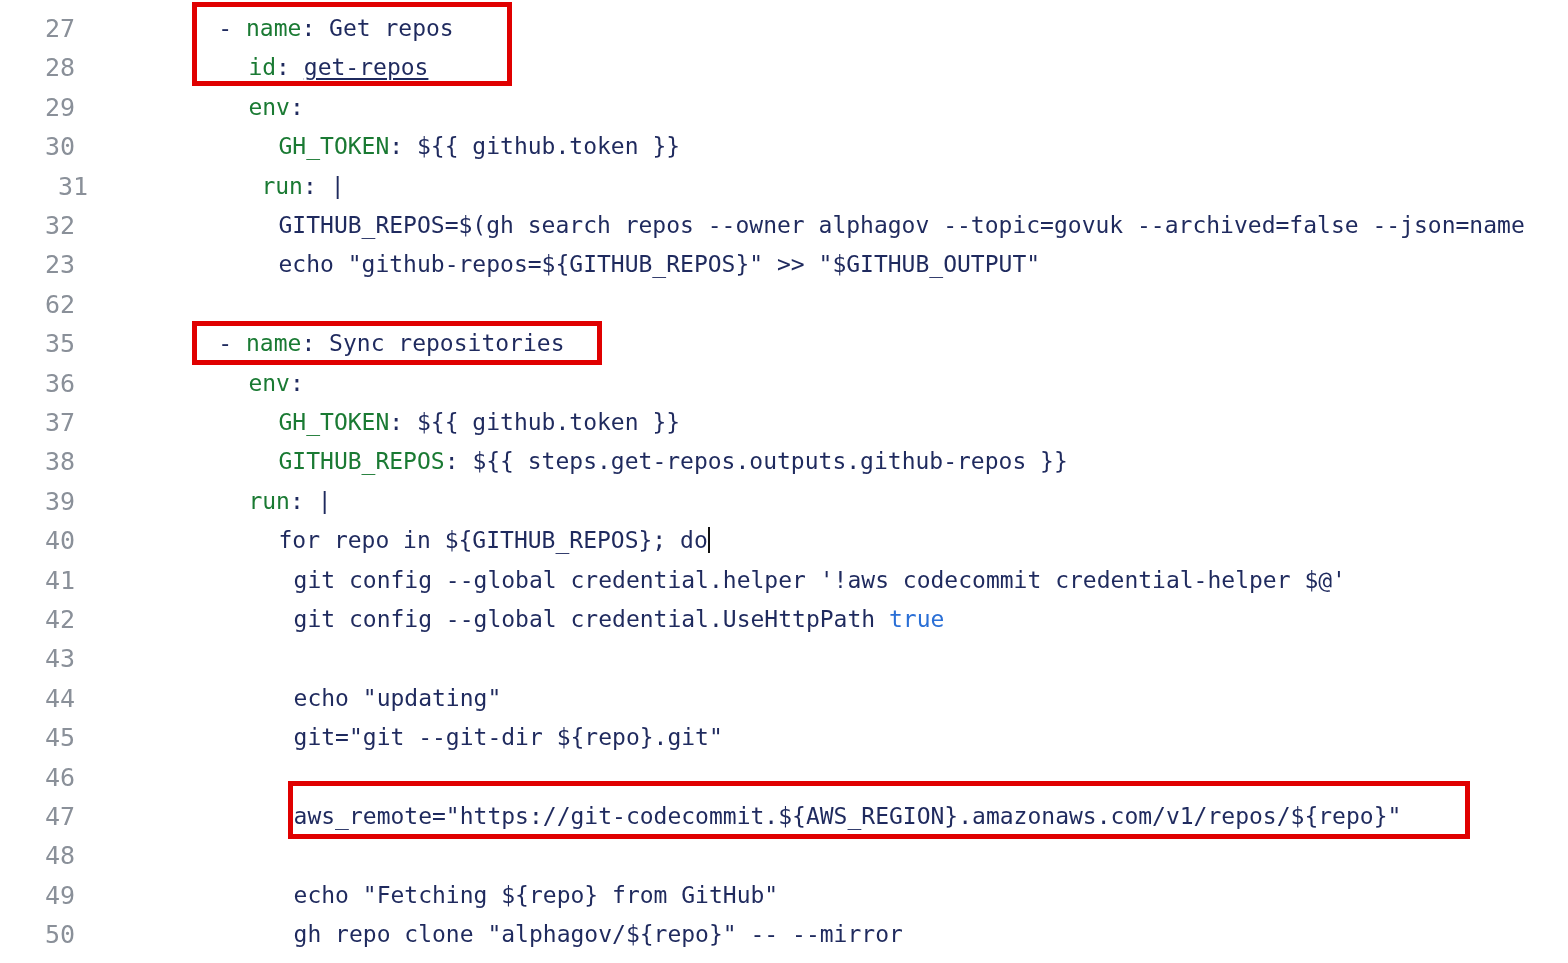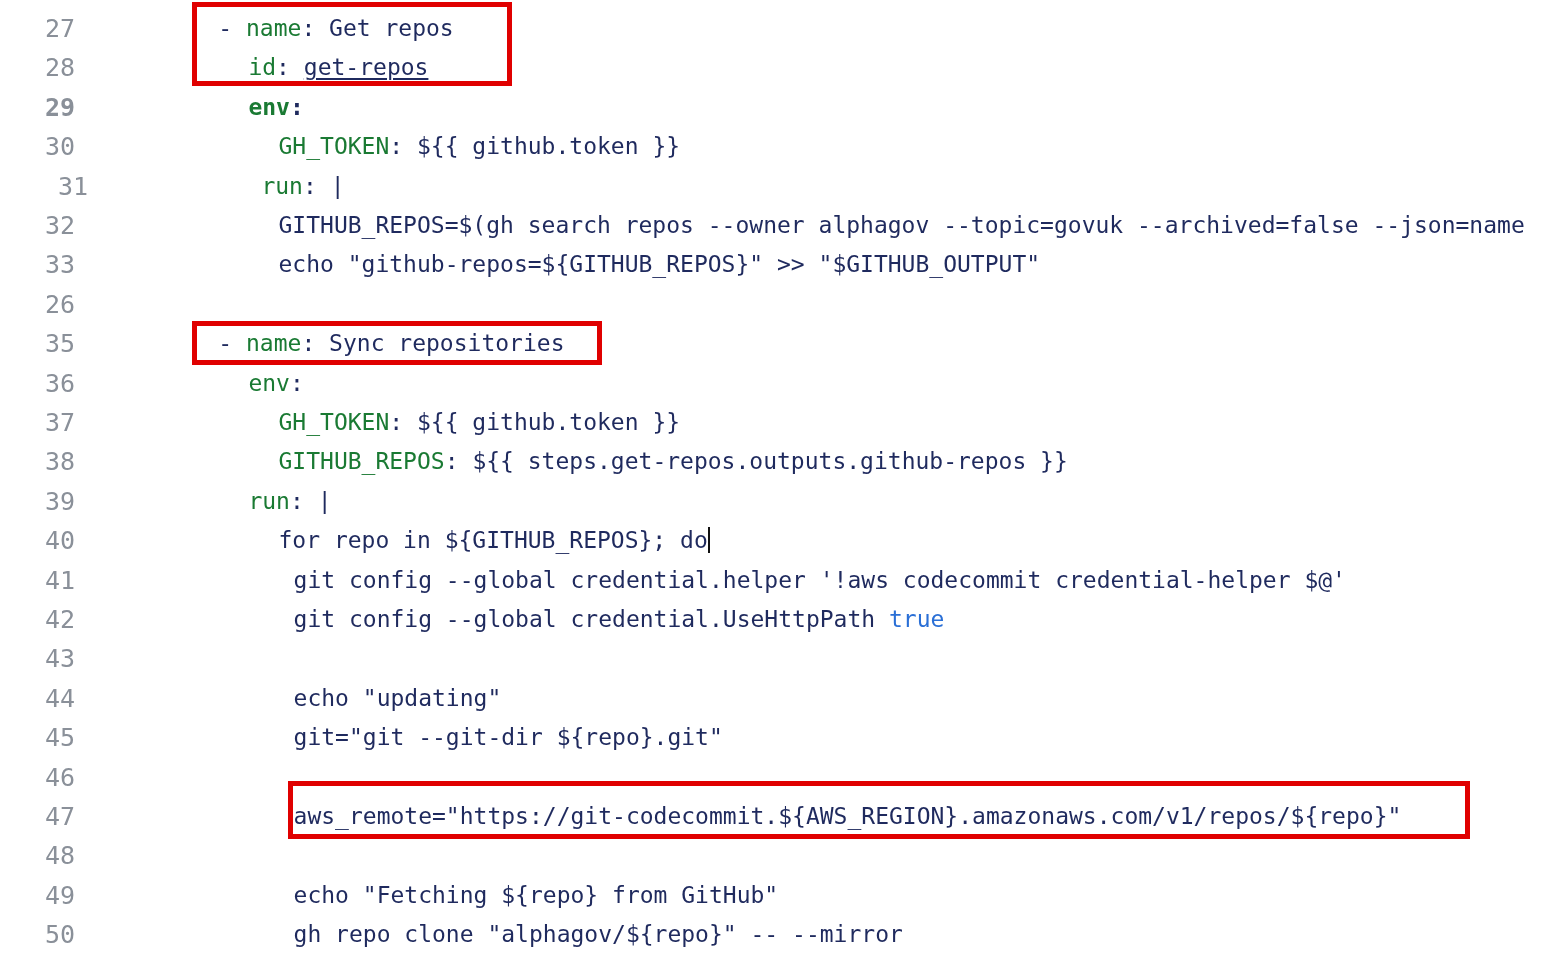--- a/index.html
+++ b/index.html
@@ -83,26 +83,26 @@
     background: transparent;
   }
 </style>
 </head>
 <body>
 
 <div id="editor">
   <div class="code-area">
       <div class="code-line" style="top: 9px; position: absolute; left: 0px; width: 1568px;"><span class="gutter-num">27</span><span class="line-text" style="left: 218.3px;"><span class="tok-plain">- </span><span class="tok-key">name</span><span class="tok-plain">: </span><span class="tok-val">Get repos</span></span></div>
       <div class="code-line" style="top: 48.4px; position: absolute; left: 0px; width: 1568px;"><span class="gutter-num">28</span><span class="line-text" style="left: 248.4px;"><span class="tok-key">id</span><span class="tok-plain">: </span><span class="tok-link">get-repos</span></span></div>
-      <div class="code-line" style="top: 87.8px; position: absolute; left: 0px; width: 1456px; font-weight: bold;"><span class="gutter-num">29</span><span class="line-text" style="left: 248.4px;"><span class="tok-key">env</span><span class="tok-plain">:</span></span></div>
+      <div class="code-line" style="top: 87.8px; position: absolute; left: 0px; width: 1456px;"><span class="gutter-num">29</span><span class="line-text" style="left: 248.4px;"><span class="tok-key">env</span><span class="tok-plain">:</span></span></div>
       <div class="code-line" style="top: 127.2px; position: absolute; left: 0px; width: 1568px;"><span class="gutter-num">30</span><span class="line-text" style="left: 278.5px;"><span class="tok-key">GH_TOKEN</span><span class="tok-plain">: </span><span class="tok-val">${{ github.token }}</span></span></div>
       <div class="code-line" style="top: 166.6px; position: absolute; left: 0px; width: 1568px; margin-left: 13px;"><span class="gutter-num">31</span><span class="line-text" style="left: 248.4px;"><span class="tok-key">run</span><span class="tok-plain">: </span><span class="tok-val">|</span></span></div>
       <div class="code-line" style="top: 206px; position: absolute; left: 0px; width: 1568px;"><span class="gutter-num">32</span><span class="line-text" style="left: 278.5px;"><span class="tok-plain">GITHUB_REPOS=$(gh search repos --owner alphagov --topic=govuk --archived=false --json=name</span></span></div>
-      <div class="code-line" style="top: 245.4px; position: absolute; left: 0px; width: 1568px;"><span class="gutter-num">33</span><span class="line-text" style="left: 278.5px;"><span class="tok-plain">echo "github-repos=${GITHUB_REPOS}" &gt;&gt; "$GITHUB_OUTPUT"</span></span></div>
-      <div class="code-line" style="top: 284.8px; position: absolute; left: 0px; width: 1568px;"><span class="gutter-num">26</span><span class="line-text" style="left: 128px;"></span></div>
+      <div class="code-line" style="top: 245.4px; position: absolute; left: 0px; width: 1568px;"><span class="gutter-num">23</span><span class="line-text" style="left: 278.5px;"><span class="tok-plain">echo "github-repos=${GITHUB_REPOS}" &gt;&gt; "$GITHUB_OUTPUT"</span></span></div>
+      <div class="code-line" style="top: 284.8px; position: absolute; left: 0px; width: 1568px;"><span class="gutter-num">62</span><span class="line-text" style="left: 128px;"></span></div>
       <div class="code-line" style="top: 324.2px; position: absolute; left: 0px; width: 1380px;"><span class="gutter-num">35</span><span class="line-text" style="left: 218.3px;"><span class="tok-plain">- </span><span class="tok-key">name</span><span class="tok-plain">: </span><span class="tok-val">Sync repositories</span></span></div>
       <div class="code-line" style="top: 363.6px; position: absolute; left: 0px; width: 1568px;"><span class="gutter-num">36</span><span class="line-text" style="left: 248.4px;"><span class="tok-key">env</span><span class="tok-plain">:</span></span></div>
       <div class="code-line" style="top: 403px; position: absolute; left: 0px; width: 1568px;"><span class="gutter-num">37</span><span class="line-text" style="left: 278.5px;"><span class="tok-key">GH_TOKEN</span><span class="tok-plain">: </span><span class="tok-val">${{ github.token }}</span></span></div>
       <div class="code-line" style="top: 442.4px; position: absolute; left: 0px; width: 1568px;"><span class="gutter-num">38</span><span class="line-text" style="left: 278.5px;"><span class="tok-key">GITHUB_REPOS</span><span class="tok-plain">: </span><span class="tok-val">${{ steps.get-repos.outputs.github-repos }}</span></span></div>
       <div class="code-line" style="top: 481.8px; position: absolute; left: 0px; width: 1568px;"><span class="gutter-num">39</span><span class="line-text" style="left: 248.4px;"><span class="tok-key">run</span><span class="tok-plain">: </span><span class="tok-val">|</span></span></div>
       <div class="code-line" style="top: 521.2px; position: absolute; left: 0px; width: 1568px; padding-left: 12px;"><span class="gutter-num">40</span><span class="line-text" style="left: 278.5px;"><span class="tok-plain">for repo in ${GITHUB_REPOS}; do</span><span class="caret"></span></span></div>
       <div class="code-line" style="top: 560.6px; position: absolute; left: 0px; width: 1512px;"><span class="gutter-num">41</span><span class="line-text" style="left: 293.55px;"><span class="tok-plain">git config --global credential.helper '!aws codecommit credential-helper $@'</span></span></div>
       <div class="code-line" style="top: 600px; position: absolute; left: 0px; width: 1568px;"><span class="gutter-num">42</span><span class="line-text" style="left: 293.55px;"><span class="tok-plain">git config --global credential.UseHttpPath </span><span class="tok-kw">true</span></span></div>
       <div class="code-line" style="top: 639.4px; position: absolute; left: 0px; width: 1256px;"><span class="gutter-num">43</span><span class="line-text" style="left: 128px;"></span></div>
       <div class="code-line" style="top: 678.8px; position: absolute; left: 0px; width: 1255px;"><span class="gutter-num">44</span><span class="line-text" style="left: 293.55px;"><span class="tok-plain">echo "updating"</span></span></div>

